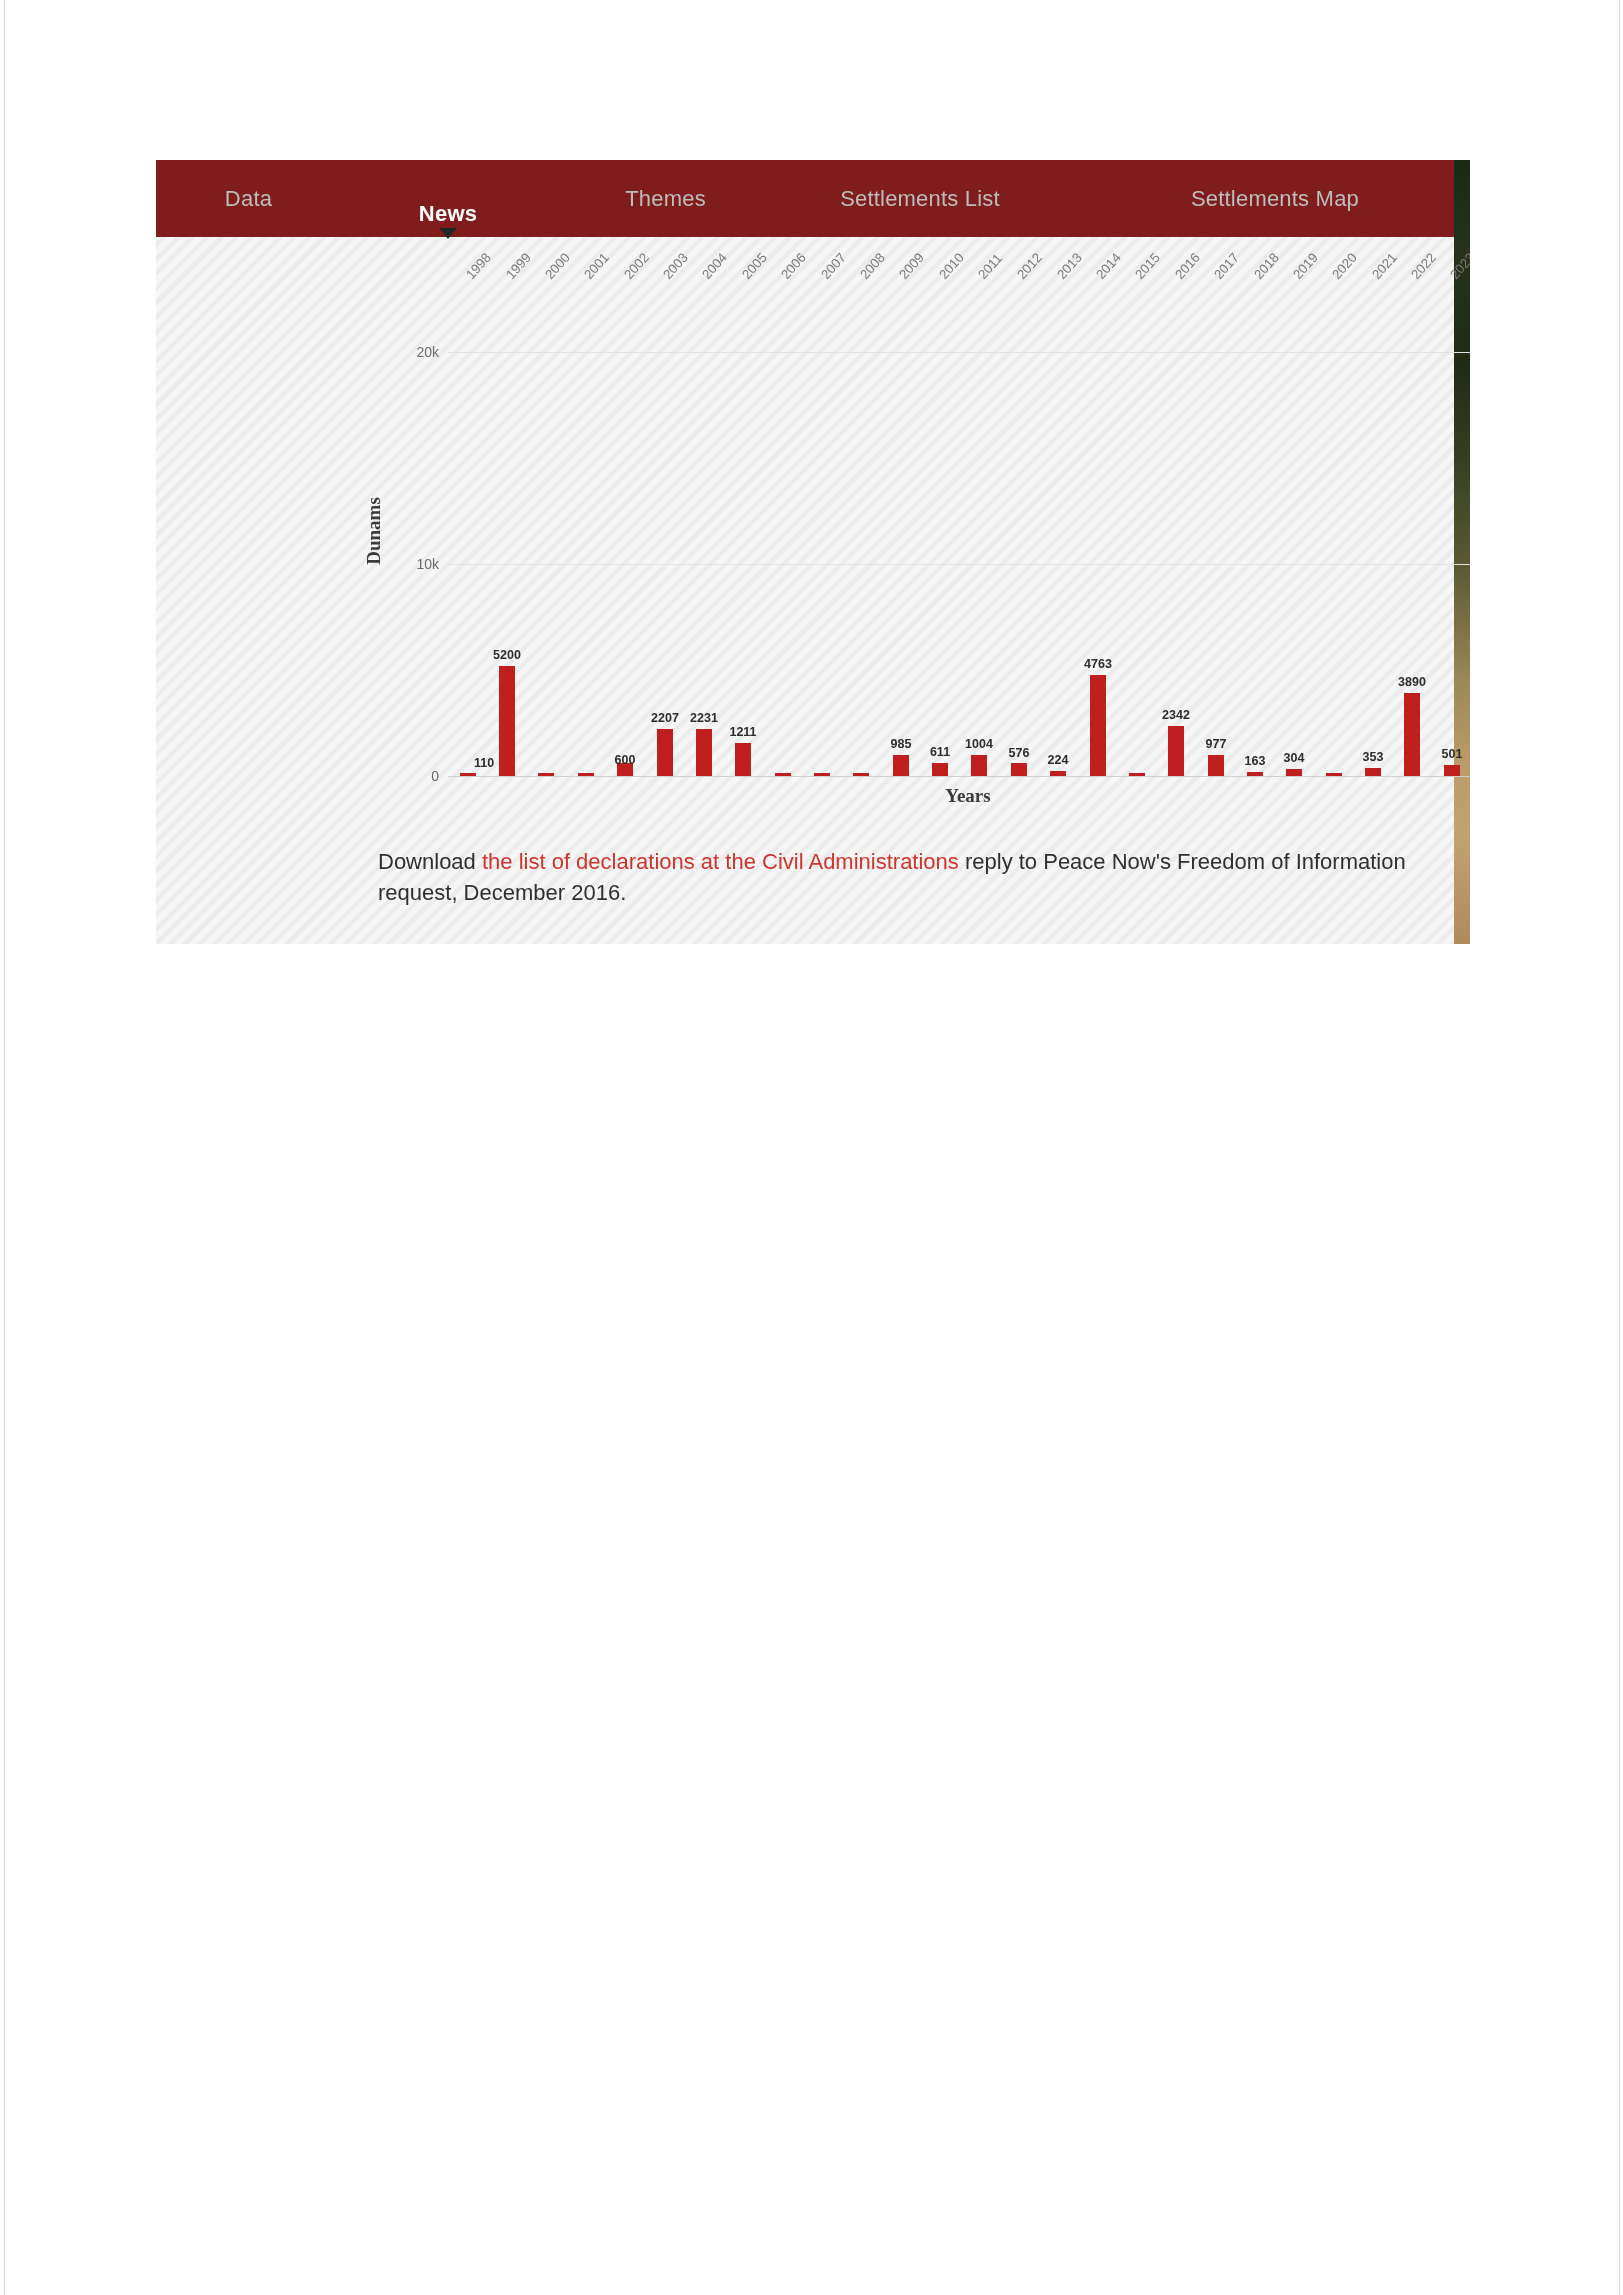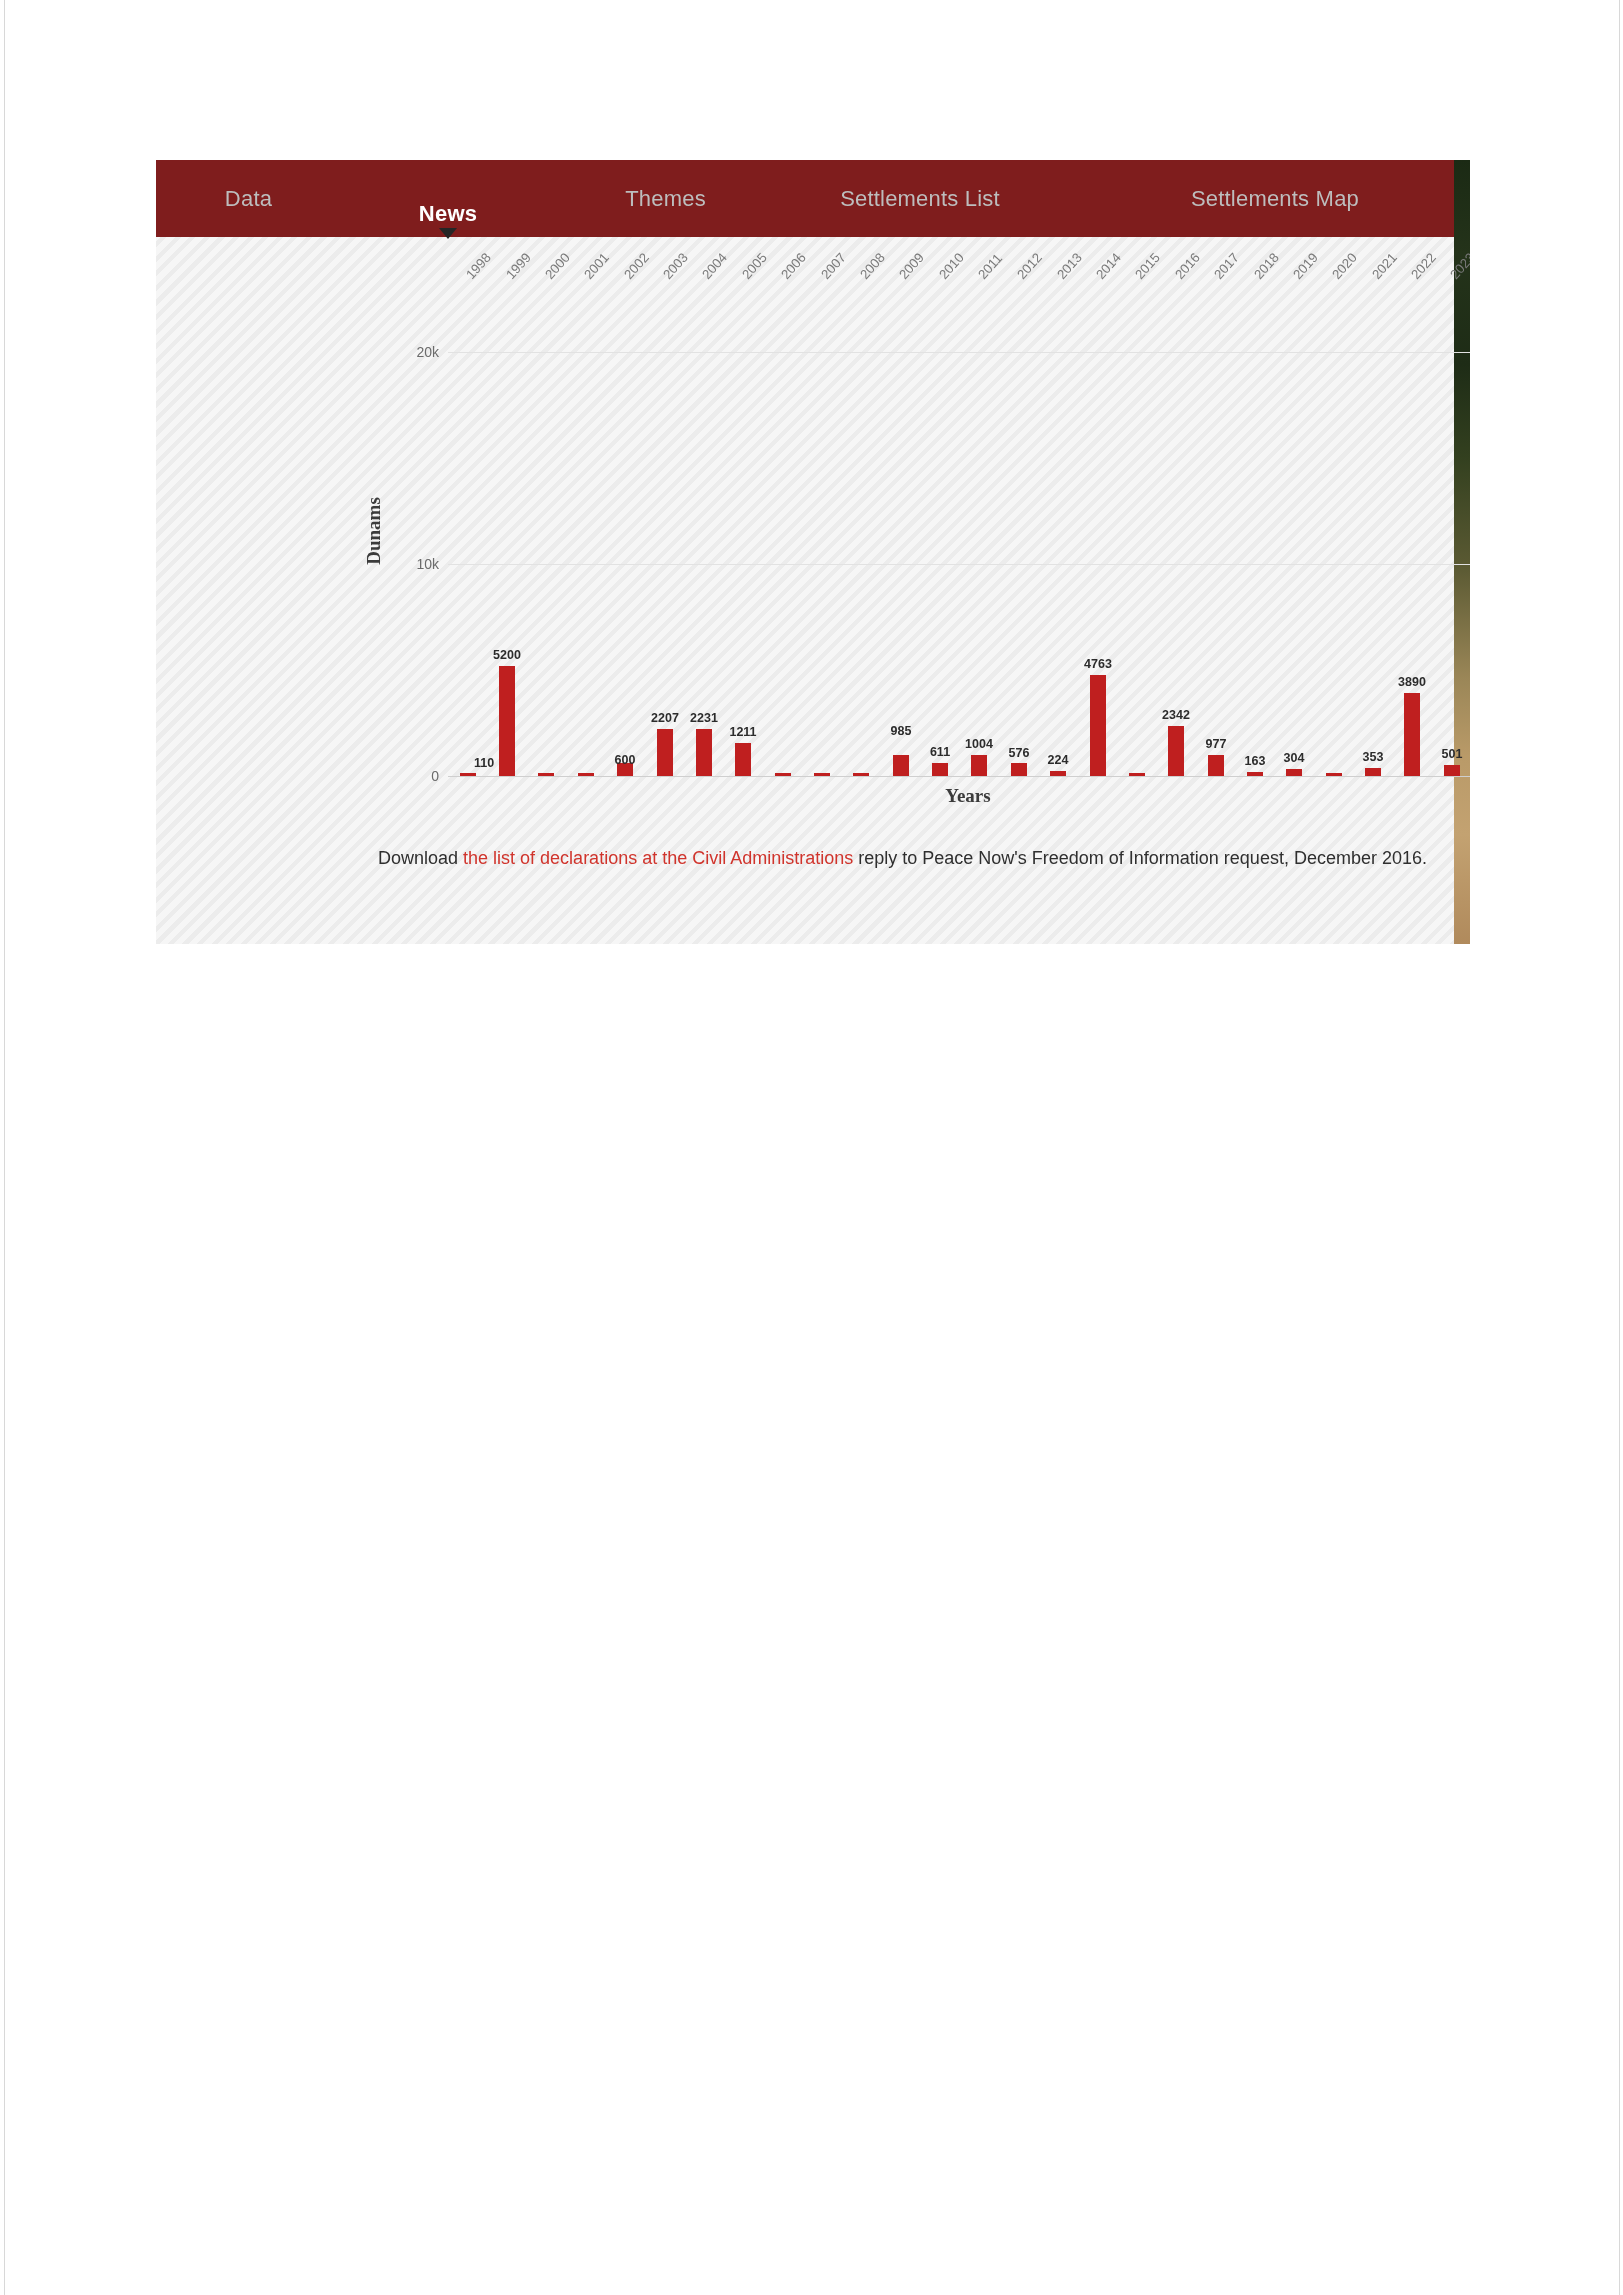--- a/index.html
+++ b/index.html
@@ -188,21 +188,21 @@
     white-space: nowrap;
     transform-origin: left top;
     transform: rotate(-48deg);
   }
 
   
   .text-block {
     position: absolute;
     left: 222px;
     width: 1070px;
-    font-size: 18px;
+    font-size: 22px;
     line-height: 1.42;
     color: #2f2f2f;
   }
   .p1 { top: 686px; }
   .p2 { top: 779px; }
   a.lnk {
     color: #d0342c;
     text-decoration: none;
     cursor: pointer;
   }
@@ -269,21 +269,21 @@
         <div class="bar" title="2005: 1554" style="left: 295px; height: 33px;"></div>
         <div class="bar-label" style="left: 295px; top: 472px;">1211</div>
         <div class="xtick" style="left: 291px;">2005</div>
         <div class="bar-zero" style="left: 335px;"></div>
         <div class="xtick" style="left: 330px;">2006</div>
         <div class="bar-zero" style="left: 374px;"></div>
         <div class="xtick" style="left: 370px;">2007</div>
         <div class="bar-zero" style="left: 413px;"></div>
         <div class="xtick" style="left: 409px;">2008</div>
         <div class="bar" title="2009: 985" style="left: 453px; height: 21px;"></div>
-        <div class="bar-label" style="left: 453px; top: 471px;">985</div>
+        <div class="bar-label" style="left: 453px; top: 484px;">985</div>
         <div class="xtick" style="left: 448px;">2009</div>
         <div class="bar" title="2010: 611" style="left: 492px; height: 13px;"></div>
         <div class="bar-label" style="left: 492px; top: 492px;">611</div>
         <div class="xtick" style="left: 488px;">2010</div>
         <div class="bar" title="2011: 1004" style="left: 531px; height: 21px;"></div>
         <div class="bar-label" style="left: 531px; top: 484px;">1004</div>
         <div class="xtick" style="left: 527px;">2011</div>
         <div class="bar" title="2012: 576" style="left: 571px; height: 12.2px;"></div>
         <div class="bar-label" style="left: 571px; top: 493px;">576</div>
         <div class="xtick" style="left: 566px;">2012</div>

